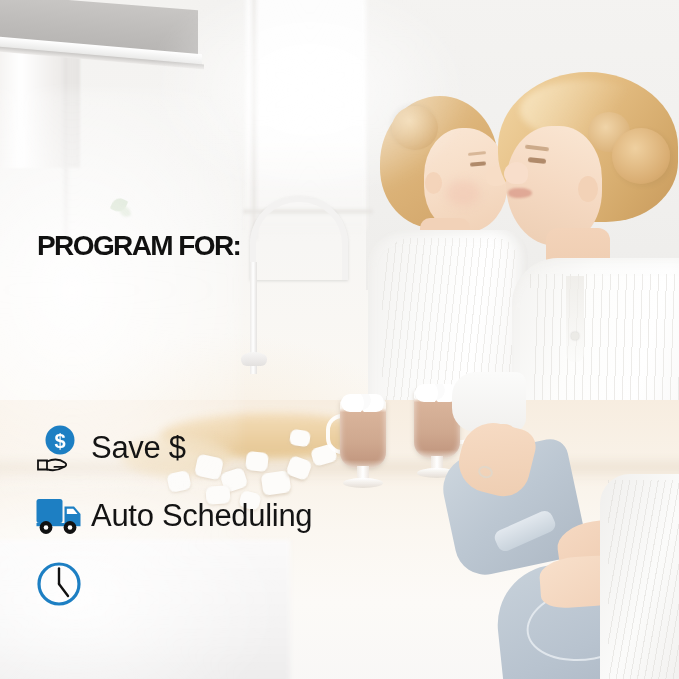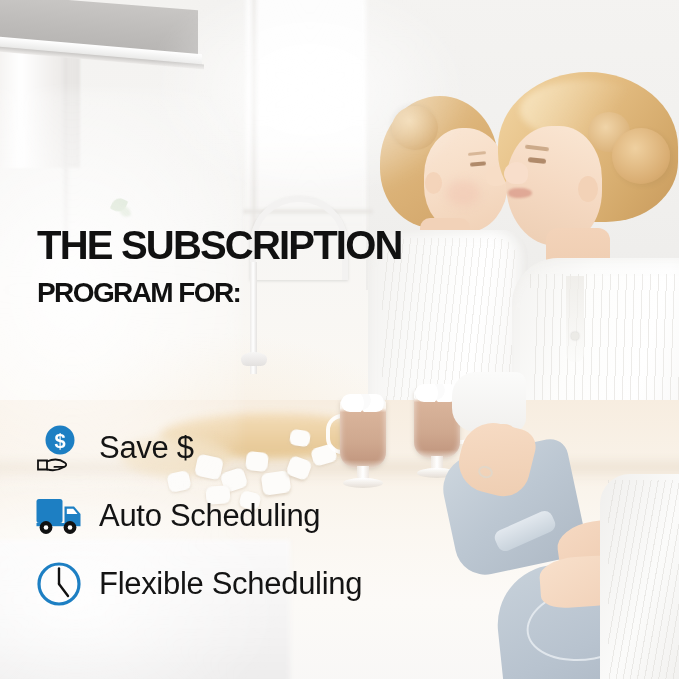--- a/index.html
+++ b/index.html
@@ -623,21 +623,20 @@
     align-items: center;
     justify-content: flex-start;
   }
   .feature-label {
     color: #141414;
     font-family: "Liberation Sans", sans-serif;
     font-weight: normal;
     font-size: 31px;
     letter-spacing: -0.3px;
     white-space: nowrap;
-    margin-left: 8px;
   }
 </style>
 </head>
 <body>
 
 <div class="canvas">
 
   <div class="photo">
 
     <div class="wall-right"></div>
@@ -731,21 +730,20 @@
     <div class="sweater-hem"></div>
     <div class="mom-hand"></div>
     <div class="ring"></div>
 
     <div class="haze-top"></div>
     <div class="haze-left"></div>
     <div class="haze-bottom-left"></div>
   </div>
 
   <div class="headline">
-    <span class="hl hl-2">THE SUBSCRIPTION</span>
     <span class="hl hl-3">PROGRAM FOR:</span>
   </div>
 
   <div class="features">
 
     <div class="feature-row">
       <span class="feature-icon">
         <svg width="52" height="50" viewBox="0 0 52 50" aria-hidden="true">
           <circle cx="25" cy="17" r="14.5" fill="#1d7fc3"></circle>
           <text x="25" y="24.5" text-anchor="middle" font-family="'Liberation Sans', sans-serif" font-size="20" font-weight="bold" fill="#ffffff">$</text>
@@ -774,17 +772,16 @@
     </div>
 
     <div class="feature-row">
       <span class="feature-icon">
         <svg width="52" height="50" viewBox="0 0 52 50" aria-hidden="true">
           <circle cx="24" cy="25" r="20" fill="none" stroke="#1d7fc3" stroke-width="3.2"></circle>
           <path d="M24 25 V9.5" stroke="#111111" stroke-width="2.4" stroke-linecap="round" fill="none"></path>
           <path d="M24 25 L33 37" stroke="#111111" stroke-width="2.4" stroke-linecap="round" fill="none"></path>
         </svg>
       </span>
-      <span class="feature-label">Flexible Scheduling</span>
     </div>
 
   </div>
 </div>
 
 </body></html>

